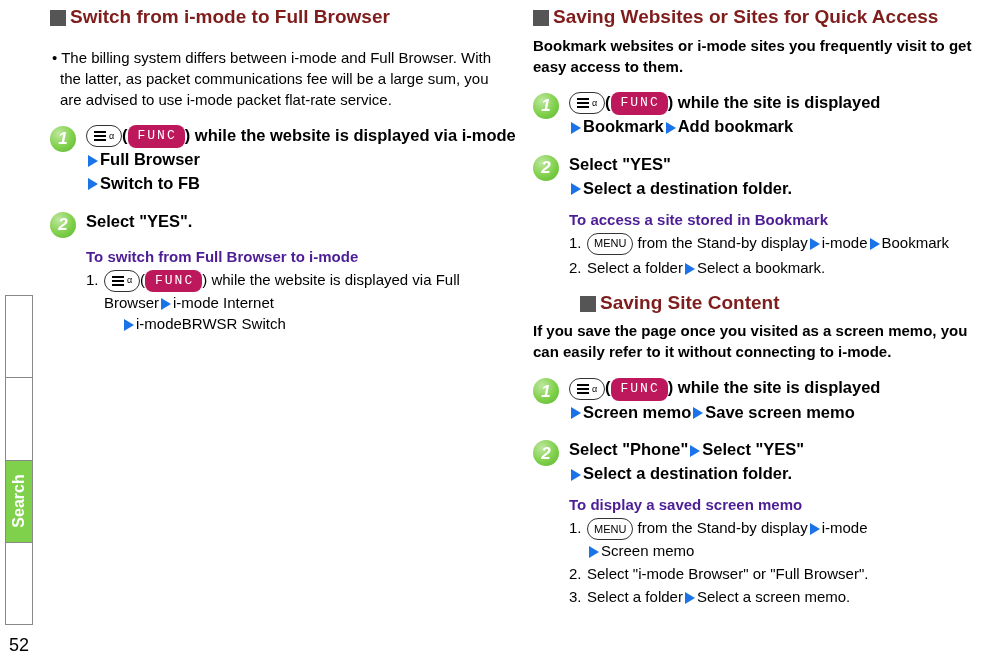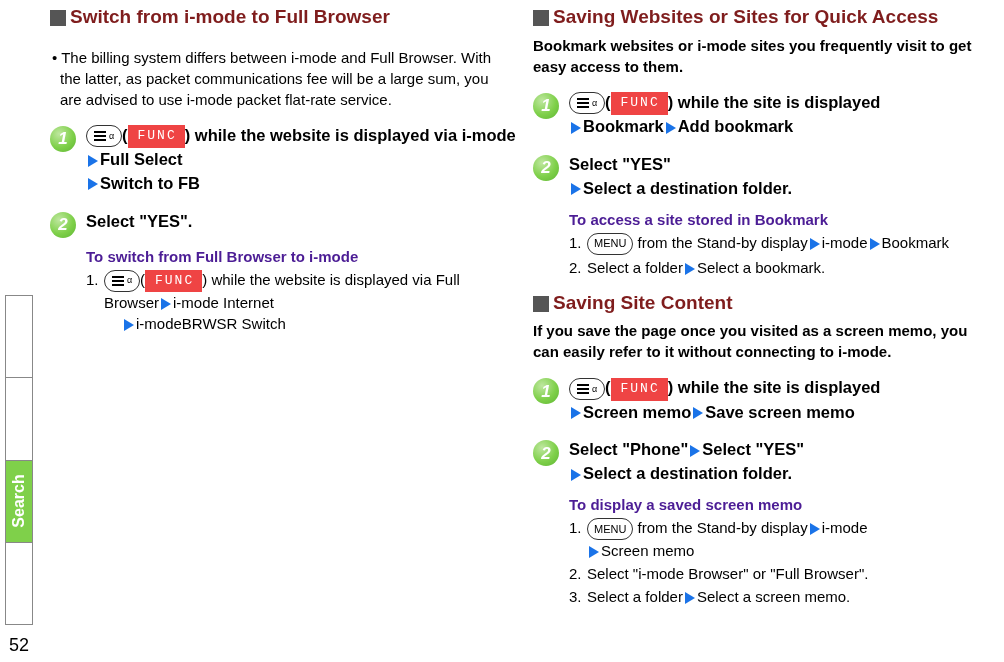--- a/index.html
+++ b/index.html
@@ -9,38 +9,38 @@
   .tab-strip { width: 28px; height: 330px; margin-bottom:10px; display:flex; flex-direction:column; }
   .tab-cell { flex:1; border-top:1px solid #888; border-left:1px solid #888; border-right:1px solid #888; }
   .tab-cell:last-child { border-bottom:1px solid #888; }
   .tab-cell.active { background:#7fd04a; color:#fff; display:flex; align-items:center; justify-content:center; }
   .tab-cell .rot { transform: rotate(-90deg); font-weight:bold; font-size:16px; }
   .page-number { font-size:18px; margin-bottom:6px;text-align:right; }
   .cols { flex:1; display:flex; }
   .col { width: 50%; padding: 4px 10px 4px 12px; font-size:15px; line-height:1.4; }
   .col + .col { border-left: 0; }
   .section-head { display:flex; align-items:flex-start; margin-top:2px; }
-  .section-head.mt { margin-top:14px; }
+  .section-head.mt { margin-top:14px;margin-left:47px; }
   .sqmark { width:16px; height:16px; background:#555; display:inline-block; margin-top:4px; margin-right:4px; flex-shrink:0;}
   .section-title { color:#7f1d1d; font-weight:bold; font-size:19px; line-height:1.2; }
   .intro { font-weight:bold; margin-top:6px; }
   .bullet { margin-top:18px; padding-left:10px; text-indent:-8px; }
   .step { display:flex; margin-top:14px; }
   .step-num { width:26px; height:26px; border-radius:50%; background: radial-gradient(circle at 35% 30%, #bfe7a0 0%, #7fd04a 55%, #5db532 100%); color:#fff; font-size:17px; font-style:italic; font-weight:bold; display:flex; align-items:center; justify-content:center; flex-shrink:0; margin-right:10px; margin-top:2px;}
   .step-body { flex:1; font-weight:bold; font-size:16.5px; line-height:1.45; }
   .sub-title { color:#4c1d95; font-weight:bold; margin-top:8px; }
   .sub-ol { margin-top:2px; padding-left:0; }
   .sub-ol > div { display:flex; margin-top:2px; }
   .sub-ol .n { width:18px; flex-shrink:0; }
   .sub-ol .t { flex:1; }
   .arrow-tri { display:inline-block; width:0; height:0; border-top:6px solid transparent; border-bottom:6px solid transparent; border-left:10px solid #1a73e8; margin:0 2px; vertical-align:middle; }
   .key-oval { display:inline-flex; align-items:center; justify-content:center; height:22px; min-width:36px; padding:0 6px; border:1.5px solid #333; border-radius:11px; font-size:11px; vertical-align:middle; background:#fff; color:#000; font-weight:normal;}
   .key-oval .bars { display:inline-block; width:12px; height:10px; background: repeating-linear-gradient(#000 0 2px, transparent 2px 4px); margin-right:3px;}
   .key-oval .alpha { font-size:9px; }
-  .func-tag { display:inline-block; background:#ef4444; color:#fff; font-size:13px; letter-spacing:2px; padding:2px 8px 2px 10px; border-radius:0; vertical-align:middle; font-family: "Courier New", monospace; font-weight:normal;}
+  .func-tag { display:inline-block; background:#be185d; color:#fff; font-size:13px; letter-spacing:2px; padding:2px 8px 2px 10px; border-radius:8px; vertical-align:middle; font-family: "Courier New", monospace; font-weight:normal;}
   .nowrap { white-space:nowrap; }
   .indent { padding-left:18px; }
   .step-sub { padding-left:36px; }
 </style>
 </head>
 <body>
 
 <div class="page">
   <div class="left-rail">
     <div class="tab-strip">
@@ -62,21 +62,21 @@
         <span class="section-title">Switch from i-mode to Full Browser</span>
       </div>
       <div class="bullet">• <span>The billing system differs between i-mode and Full Browser. With the latter, as packet communications fee will be a large sum, you are advised to use i-mode packet flat-rate service.</span></div>
 
       <div class="step">
         <div class="step-num">1</div>
         <div class="step-body">
           <span class="nowrap"><span class="key-oval">
                 <span class="bars"></span>
                 <span class="alpha">α</span>
-              </span>(<span class="func-tag">FUNC</span><span>) while the website is displayed via i-mode</span></span><span class="arrow-tri"></span><span>Full Select</span><br>
+              </span>(<span class="func-tag">FUNC</span><span>) while the website is displayed via i-mode</span></span><span class="arrow-tri"></span><span>Full Browser</span><br>
           <span class="arrow-tri"></span><span>Switch to FB</span>
         </div>
       </div>
 
       <div class="step">
         <div class="step-num">2</div>
         <div class="step-body">Select "YES".</div>
       </div>
 
       <div class="step-sub">

